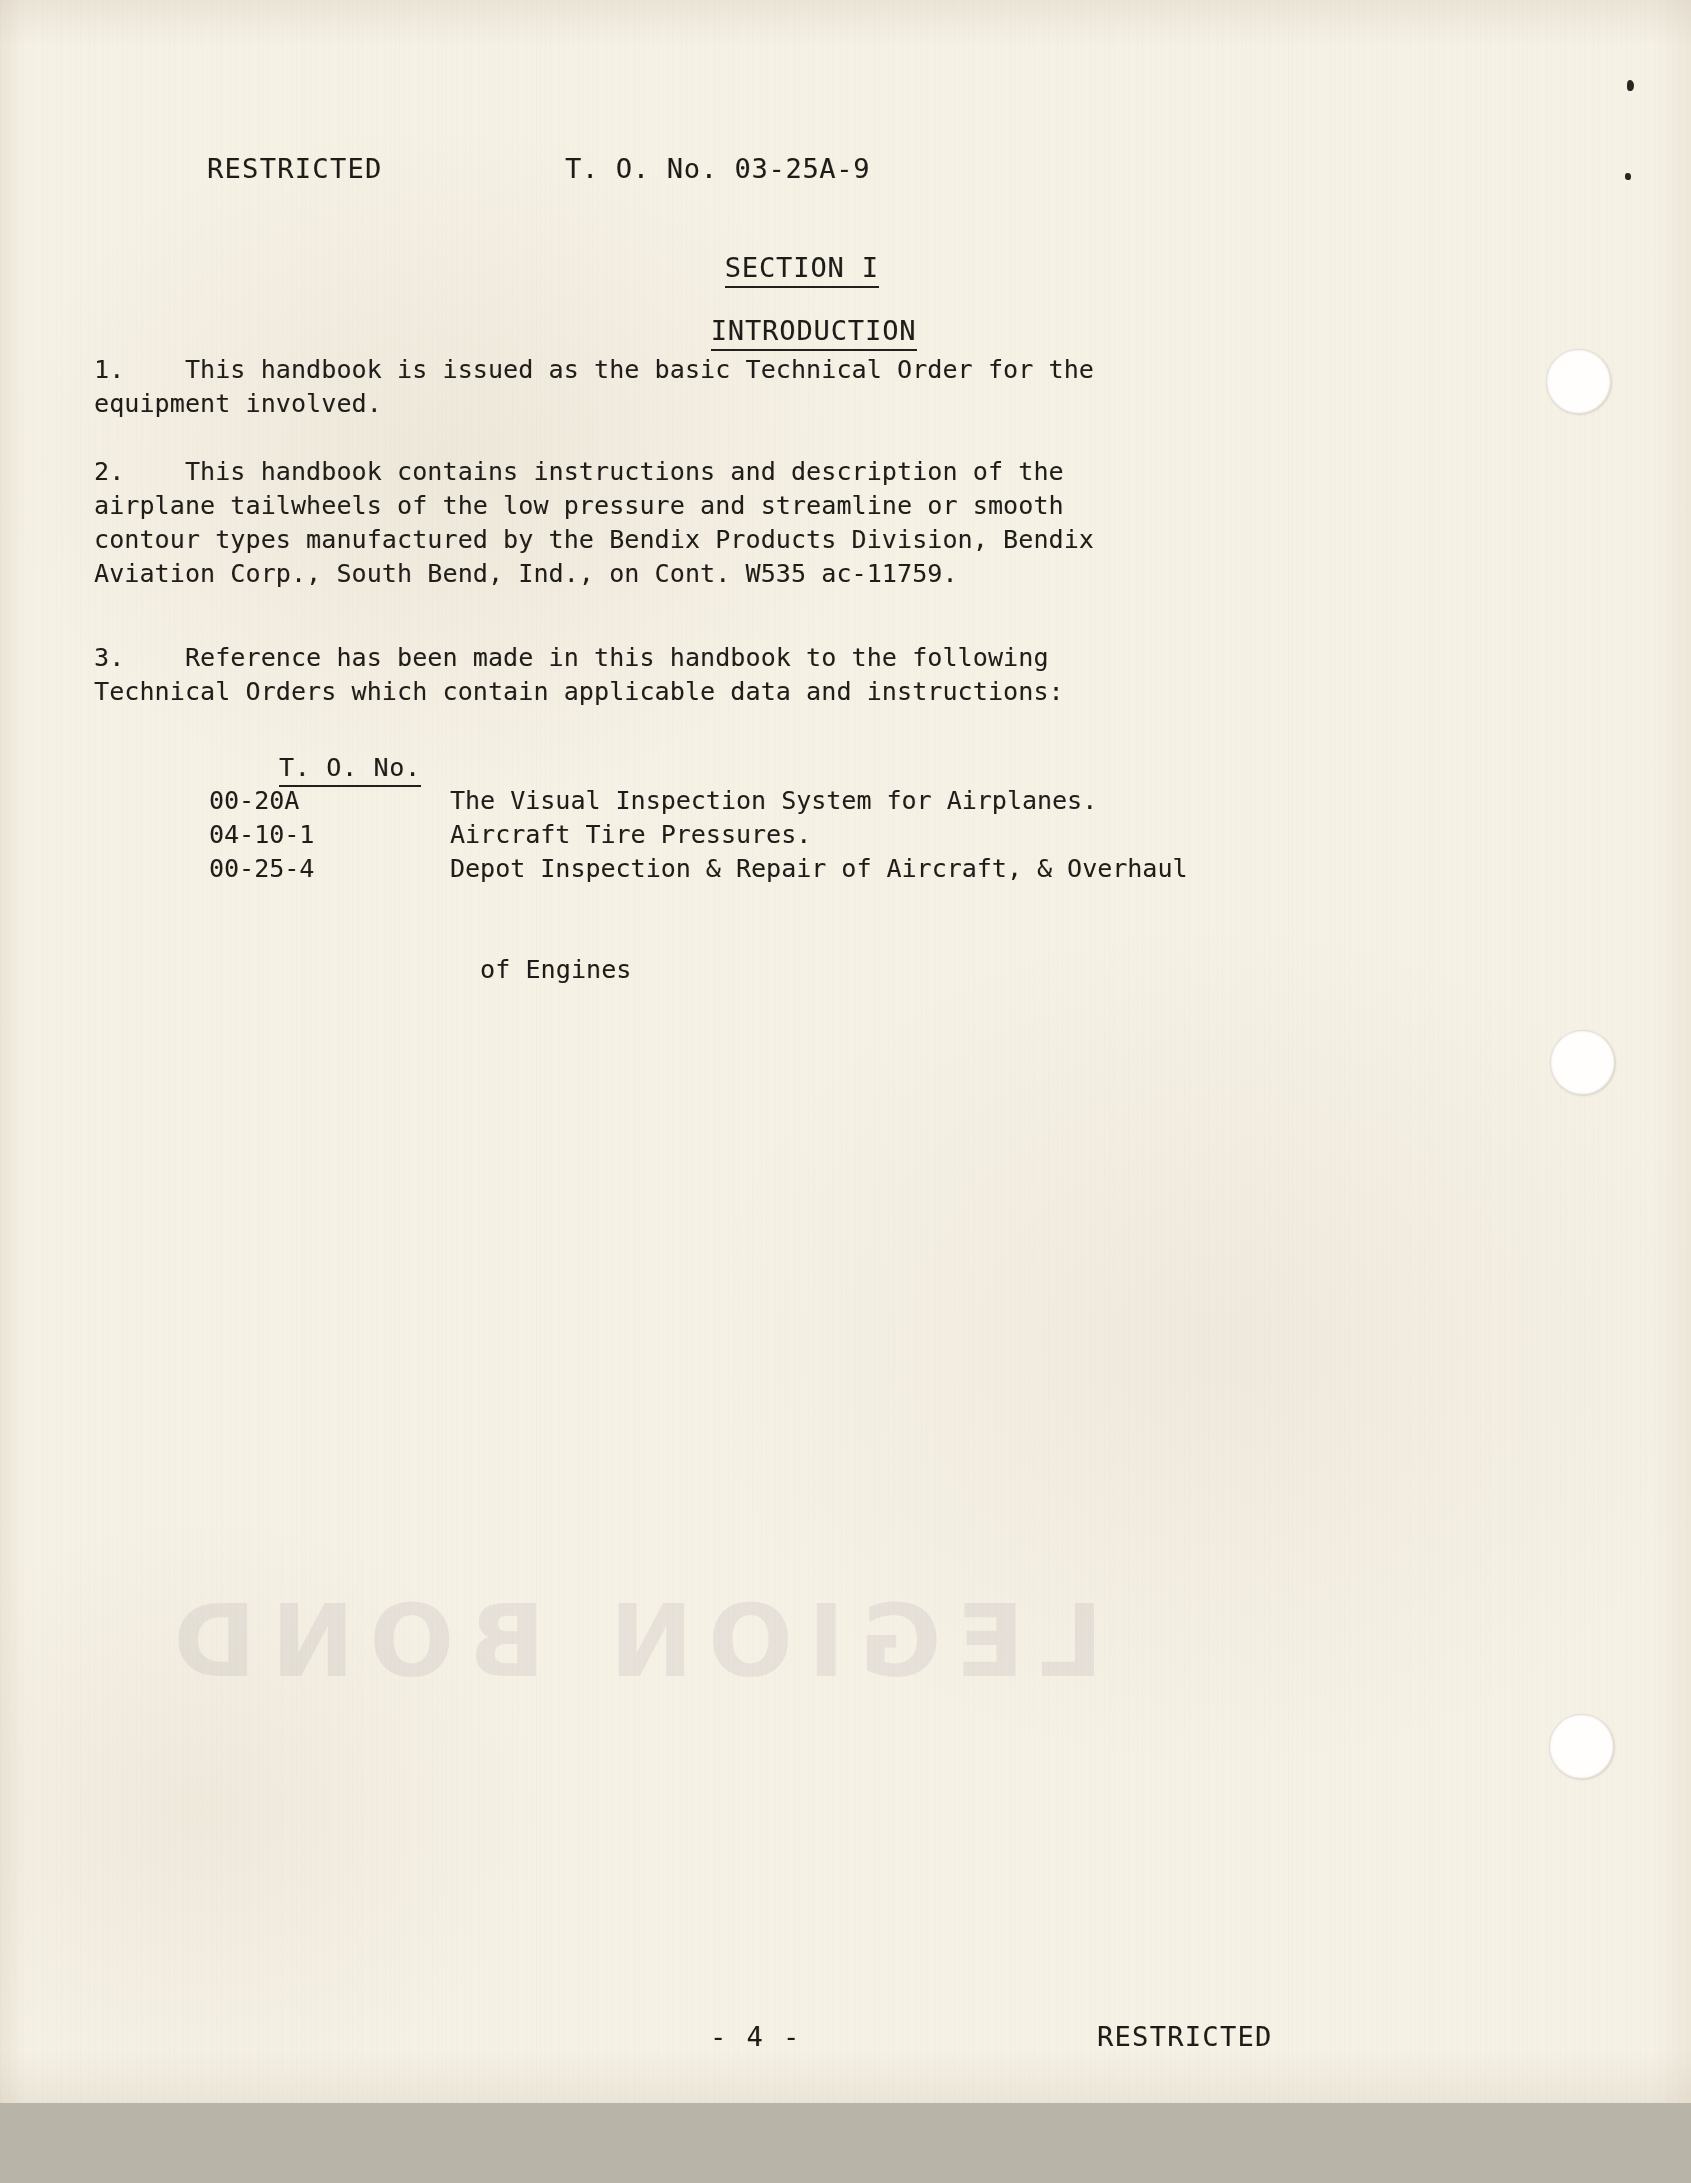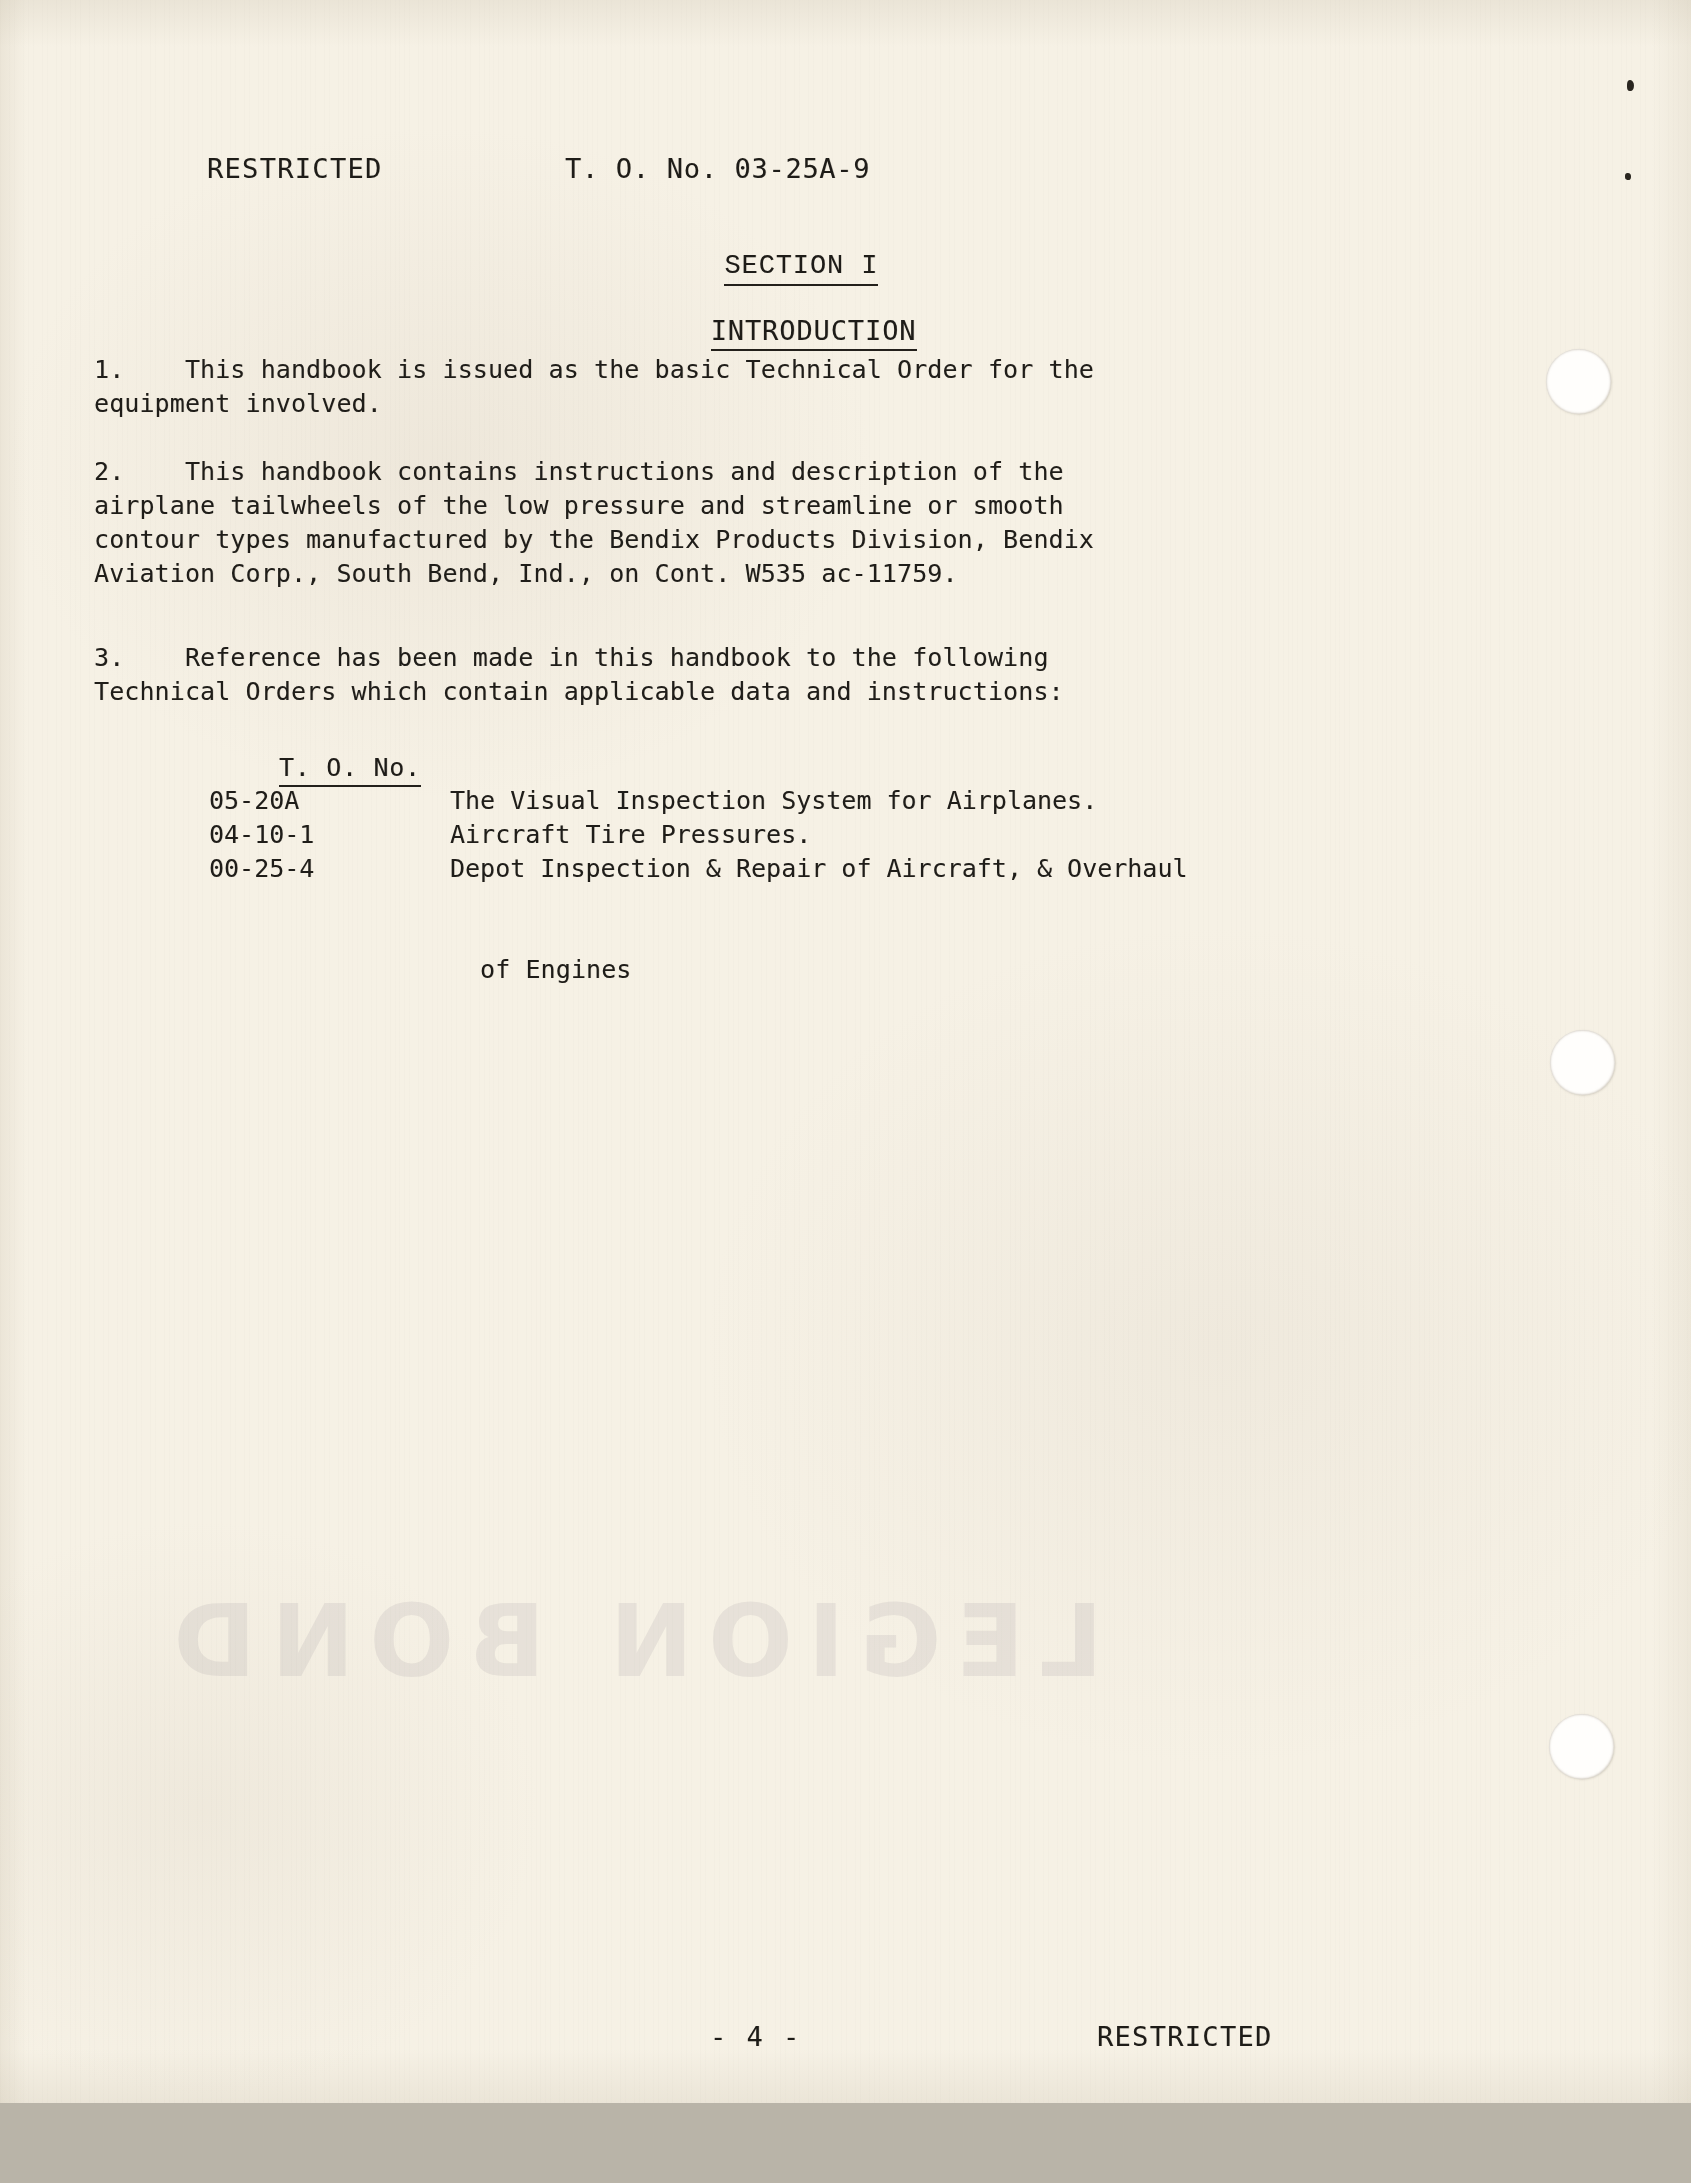--- a/index.html
+++ b/index.html
@@ -76,21 +76,21 @@
     white-space: pre;
     font-family: "DejaVu Sans Mono", "Liberation Mono", monospace;
     letter-spacing: 0.3px;
     color: #1e1c18;
     text-shadow: 0.4px 0.3px 0.3px rgba(80,74,64,0.30);
   }
 
   #header-restricted { left: 207px; top: 153px;  font-size: 27px; letter-spacing: 1.3px; }
   #header-tono       { left: 565px; top: 153px;  font-size: 27px; letter-spacing: 0.7px; }
 
-  #section-heading { left: 656px; top: 221px; font-size: 27px; letter-spacing: 0.9px; font-family: Liberation Mono, monospace; }
+  #section-heading { left: 656px; top: 221px; font-size: 27px; letter-spacing: 0.9px; }
   #intro-heading   { left: 642px; top: 284px; font-size: 27px; letter-spacing: 0.9px; text-align: center; }
 
   .u {
     border-bottom: 2px solid #23201b;
     padding-bottom: 3.3px;
   }
 
   
   .para {
     position: absolute;
@@ -196,21 +196,21 @@
   <div class="para" id="para-3">3.    Reference has been made in this handbook to the following
 Technical Orders which contain applicable data and instructions:</div>
 
   <div class="typed" id="list-header">
     <span class="u">T. O. No.</span>
   </div>
 
   <table id="ref-table">
     <tbody>
       <tr>
-        <td class="num">05-20A</td>
+        <td class="num">00-20A</td>
         <td class="desc">The Visual Inspection System for Airplanes.</td>
       </tr>
       <tr>
         <td class="num">04-10-1</td>
         <td class="desc">Aircraft Tire Pressures.</td>
       </tr>
       <tr>
         <td class="num">00-25-4</td>
         <td class="desc">Depot Inspection &amp; Repair of Aircraft, &amp; Overhaul</td>
       </tr>

